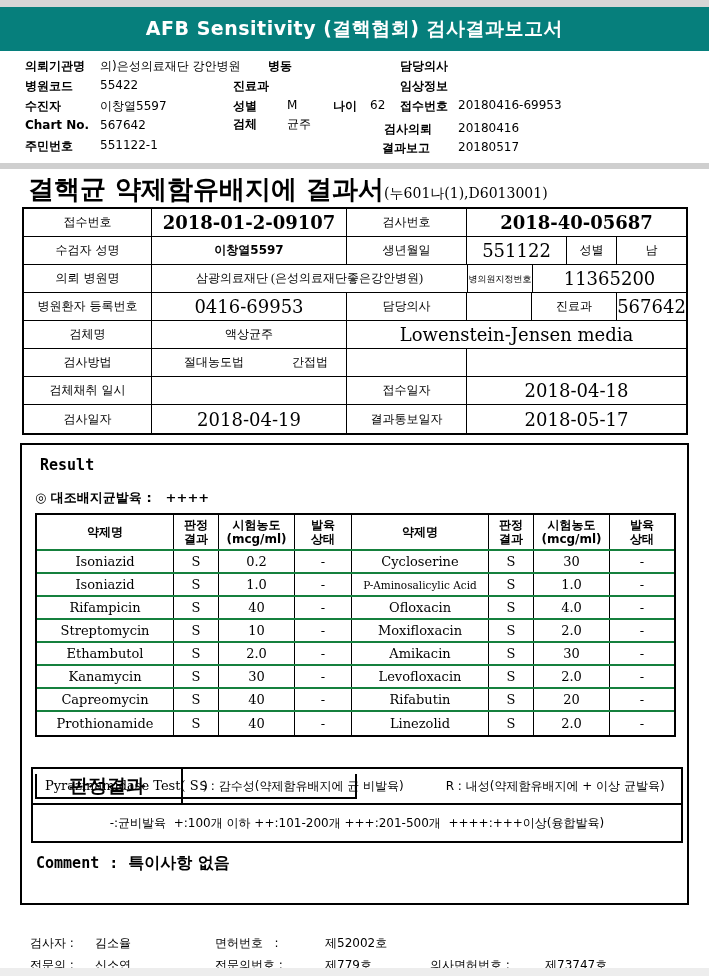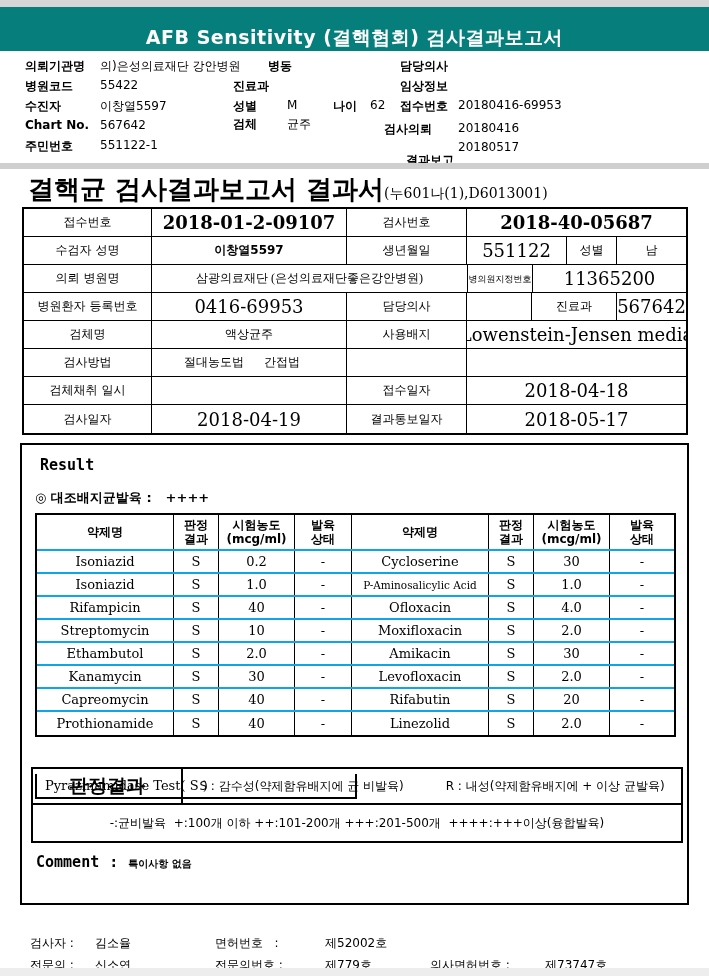--- a/index.html
+++ b/index.html
@@ -1,21 +1,21 @@
 <!DOCTYPE html>
 <html><head>
 <meta charset="utf-8">
 <style>
   * { margin:0; padding:0; box-sizing:border-box; }
   html,body { width:709px; height:976px; background:#ffffff; font-family:"DejaVu Sans",sans-serif; color:#000; }
   .page { position:relative; width:709px; height:976px; overflow:hidden; background:#fff; }
 
   .top-strip { position:absolute; left:0; top:0; width:709px; height:7px; background:#d6d6d6; }
   .banner { position:absolute; left:0; top:7px; width:709px; height:44px; background:#067f7c;
-            display:flex; align-items:flex-end; justify-content:center; }
+            display:flex; align-items:center; justify-content:center; }
   .banner .t { color:#fff; font-weight:bold; font-size:19px; letter-spacing:0.5px; }
 
   .info { position:absolute; left:0; top:54px; width:709px; height:108px; font-size:12px; }
   .info span { position:absolute; white-space:pre; }
   .lb { font-weight:bold; }
 
   .divider { position:absolute; left:0; top:163px; width:709px; height:6px; background:#cfcfcf; }
 
   .doc-title { position:absolute; left:28px; top:172px; white-space:nowrap; }
   .doc-title .main { font-family:"DejaVu Serif",serif; font-weight:bold; font-size:26px; }
@@ -26,29 +26,29 @@
   .prow { display:flex; height:28px; border-bottom:1px solid #000; }
   .prow:last-child { border-bottom:none; }
   .pcell { border-right:1px solid #000; display:flex; align-items:center; justify-content:center;
            font-size:12px; overflow:hidden; white-space:nowrap; }
   .pcell:last-child { border-right:none; }
   .val { font-family:"DejaVu Serif",serif; font-size:18px; }
   .smalllbl { font-size:9px; line-height:10px; text-align:center; }
   .w128{width:128px;} .w195{width:195px;} .w120{width:120px;} .w220{flex:1;}
   .w315{width:316px;font-family:Liberation Serif, serif;} .w65{width:65px;} .w155{flex:1;} .w100{width:100px;} .w50{width:50px;} .w70{flex:1;}
   .w85{width:85px;}
-  .method-cell { justify-content:flex-start; padding-left:32px; gap:20px;font-family:Liberation Serif, serif; }
+  .method-cell { justify-content:flex-start; padding-left:32px; gap:48px;font-family:Liberation Serif, serif; }
 
   
   .result-box { position:absolute; left:20px; top:443px; width:669px; height:462px; border:2px solid #000; }
   .res-head { position:absolute; left:18px; top:11px; font-family:"DejaVu Sans Mono",monospace; font-weight:bold; font-size:15px; }
   .control { position:absolute; left:13px; top:44px; font-weight:bold; font-size:13px; white-space:pre; }
 
   .dtable { position:absolute; left:13px; top:68px; width:641px; border:2px solid #000; }
-  .drow { display:flex; border-bottom:2px solid #0ea5e9; height:23px; }
+  .drow { display:flex; border-bottom:2px solid #15803d; height:23px; }
   .drow:last-child { border-bottom:none; }
   .dhead { height:36px; }
   .dcell { border-right:1px solid #000; display:flex; align-items:center; justify-content:center;
            font-size:13px; font-family:"DejaVu Serif",serif; overflow:hidden; white-space:nowrap; }
   .dcell:last-child { border-right:none; }
   .hc { font-family:"DejaVu Sans",sans-serif; font-weight:bold; font-size:12px; flex-direction:column; line-height:14px; }
   .cname{width:137px;} .cj{width:45px;} .cc{width:76px;} .cg{width:57px;}
   .cname2{width:137px;} .cg2{flex:1;}
   .tiny { font-size:10.5px; }
 
@@ -60,21 +60,21 @@
 
   .jtable { position:absolute; left:9px; top:322px; width:652px; border:2px solid #000; }
   .jrow { display:flex; height:36px; border-bottom:2px solid #000; }
   .jrow:last-child { border-bottom:none; }
   .jlabel { width:150px; border-right:2px solid #000; display:flex; align-items:center; justify-content:center;
             font-weight:bold; font-size:19px; }
   .jval { flex:1; display:flex; align-items:center; justify-content:center; font-size:12px; white-space:pre; gap:42px; }
 
   .comment-line { position:absolute; left:14px; top:408px; font-size:14px; display:flex; gap:10px; align-items:baseline; }
   .comment-line .cl { font-family:"DejaVu Sans Mono",monospace; font-weight:bold; font-size:15px; }
-  .comment-line .cv { font-weight:bold; font-size:10px; }
+  .comment-line .cv { font-weight:bold; font-size:16px; }
 
   .footer { position:absolute; left:0; top:930px; width:709px; font-size:12px; }
   .footer span { position:absolute; white-space:pre; }
   .bottom-strip { position:absolute; left:0; top:968px; width:709px; height:8px; background:#ededed; }
 </style>
 </head>
 <body>
 
 <div class="page">
 
@@ -107,28 +107,28 @@
 
     <span class="lb" style="left:25px; top:64px;">Chart No.</span>
     <span style="left:100px; top:64px;">567642</span>
     <span class="lb" style="left:233px; top:62px;">검체</span>
     <span style="left:287px; top:62px;">균주</span>
     <span class="lb" style="left:384px; top:67px;">검사의뢰</span>
     <span style="left:458px; top:67px;">20180416</span>
 
     <span class="lb" style="left:25px; top:84px;">주민번호</span>
     <span style="left:100px; top:84px;">551122-1</span>
-    <span class="lb" style="left:406px; top:86px;margin-top:12px;">결과보고</span>
+    <span class="lb" style="left:382px; top:86px;">결과보고</span>
     <span style="left:458px; top:86px;">20180517</span>
   </div>
 
   <div class="divider"></div>
 
   <div class="doc-title">
-    <span class="main">결핵균 검사결과보고서 결과서</span><span class="sub">(누601나(1),D6013001)</span>
+    <span class="main">결핵균 약제함유배지에 결과서</span><span class="sub">(누601나(1),D6013001)</span>
   </div>
 
   <div class="ptable">
     <div class="prow">
       <div class="pcell w128">접수번호</div>
       <div class="pcell w195 val" style="font-weight:bold;">2018-01-2-09107</div>
       <div class="pcell w120">검사번호</div>
       <div class="pcell w220 val" style="font-weight:bold;">2018-40-05687</div>
     </div>
     <div class="prow">
@@ -152,21 +152,20 @@
       <div class="pcell w128">병원환자 등록번호</div>
       <div class="pcell w195 val">0416-69953</div>
       <div class="pcell w120">담당의사</div>
       <div class="pcell w65"></div>
       <div class="pcell w85">진료과</div>
       <div class="pcell w70 val">567642</div>
     </div>
     <div class="prow">
       <div class="pcell w128">검체명</div>
       <div class="pcell w195">액상균주</div>
-      <div class="pcell w120">사용배지</div>
       <div class="pcell w220 val">Lowenstein-Jensen media</div>
     </div>
     <div class="prow">
       <div class="pcell w128">검사방법</div>
       <div class="pcell w195 method-cell">
         <span>절대농도법</span>
         <span>간접법</span>
       </div>
       <div class="pcell w120"></div>
       <div class="pcell w220"></div>

